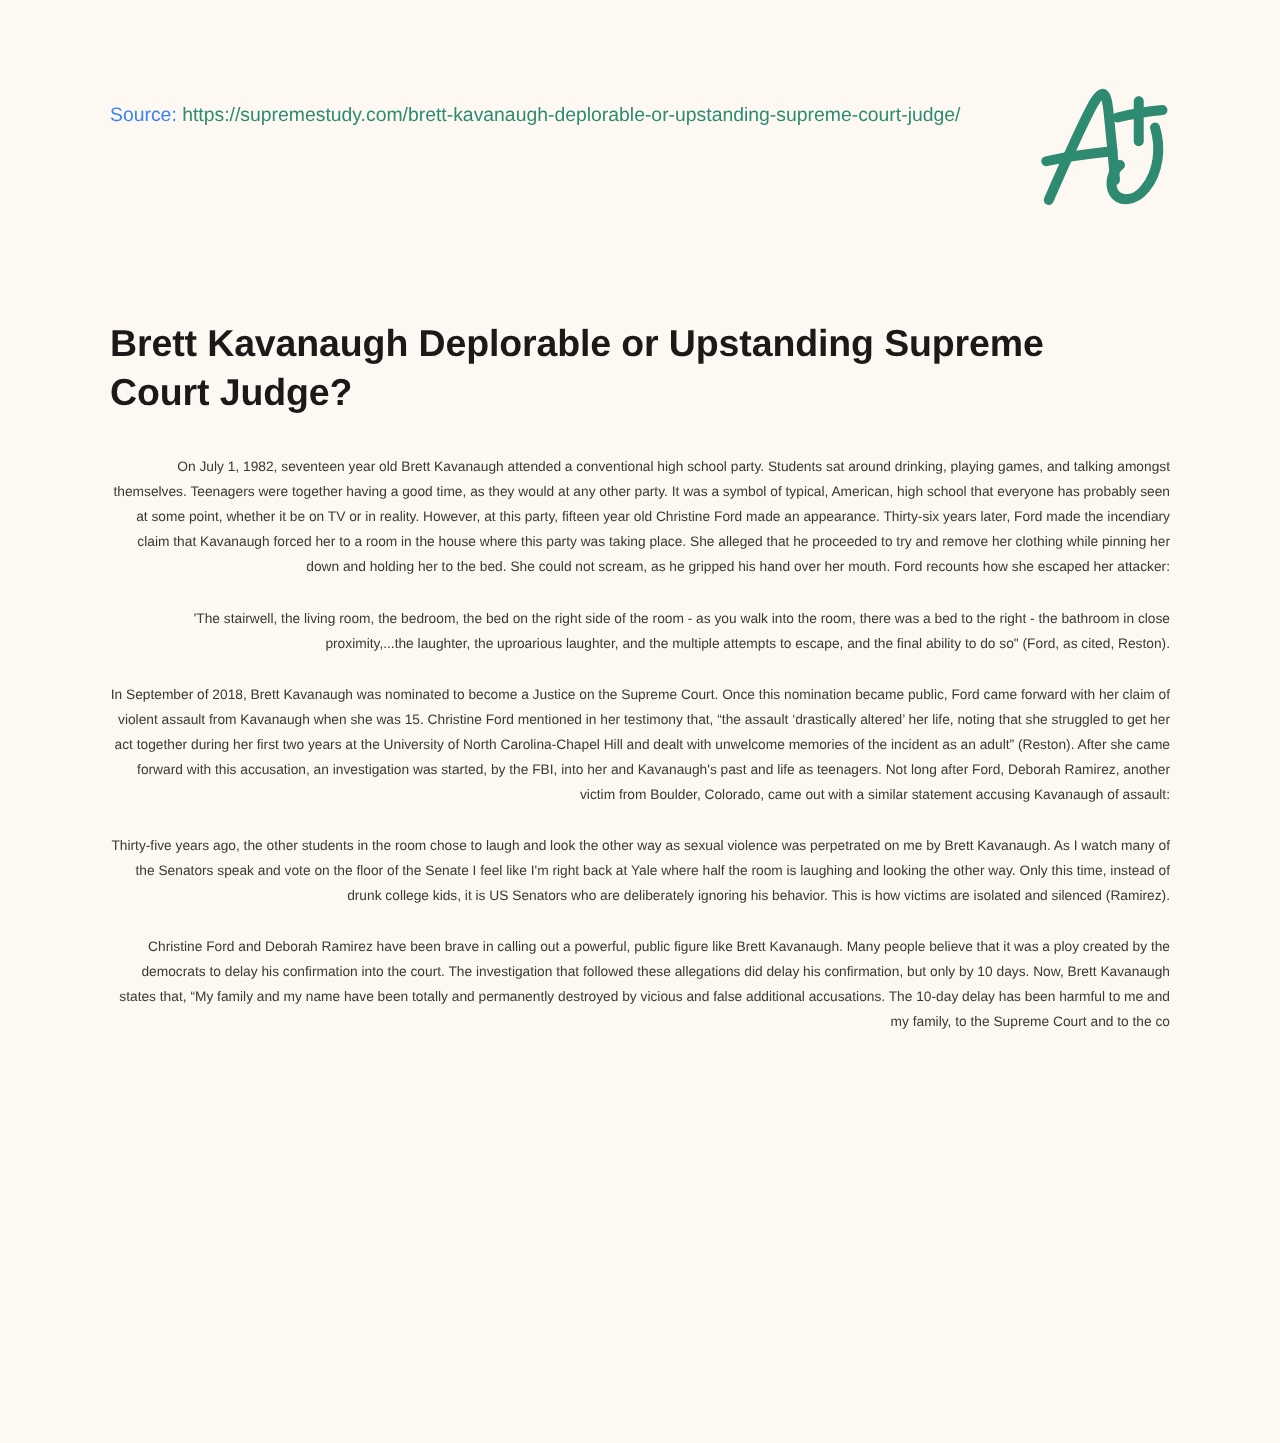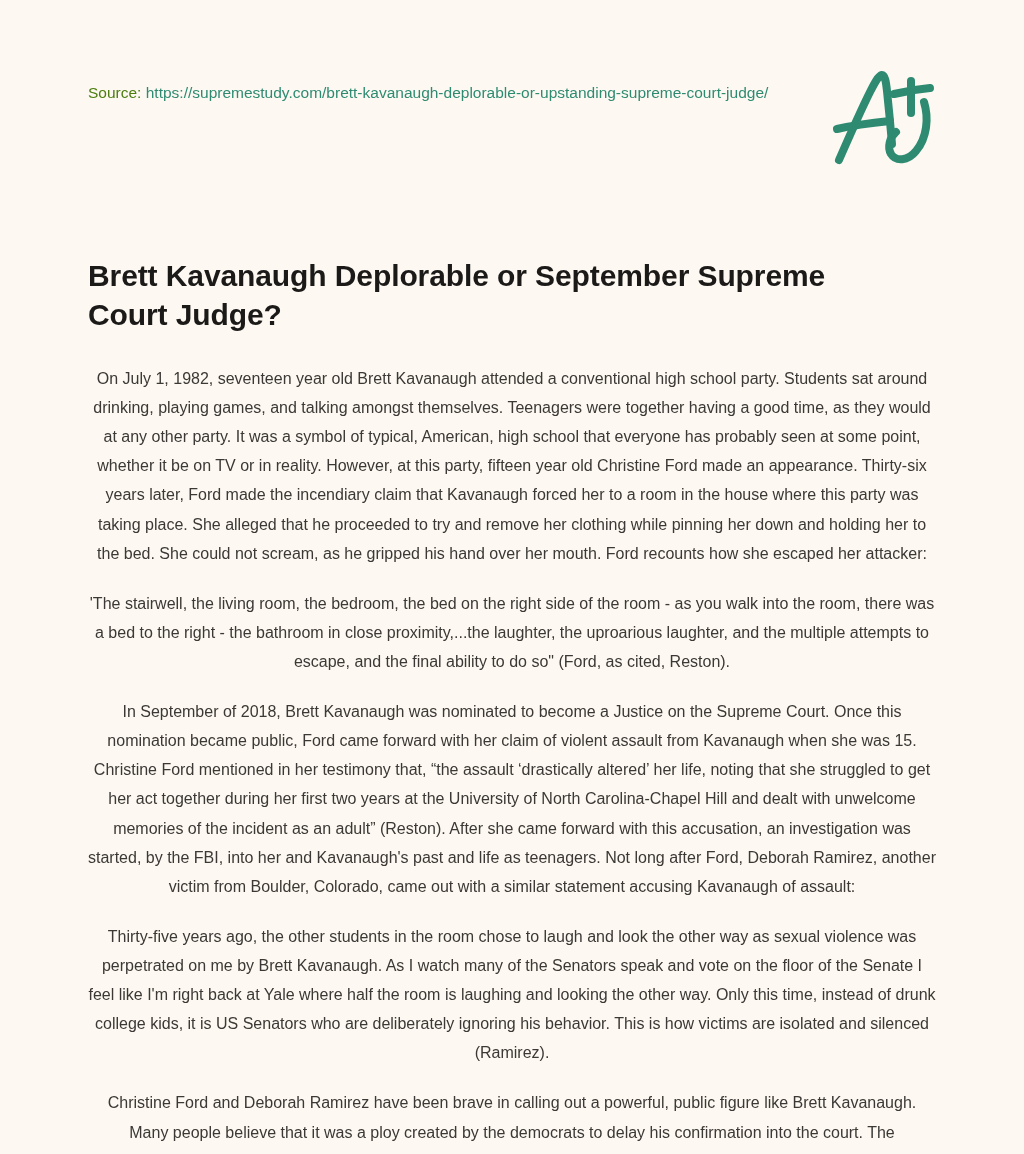--- a/index.html
+++ b/index.html
@@ -38,21 +38,21 @@
     margin: 0;
   }
   .source-line {
     margin-top: 26px;
     font-size: 15.5px;
     line-height: 1.62;
     max-width: 690px;
     word-break: break-word;
   }
   .source-label {
-    color: #4d7c0f;
+    color: #3b82f6;
   }
   .source-url {
     color: #2e8b72;
     text-decoration: none;
     word-break: break-all;
     margin-top: 19px;
   }
 
   
   .logo {
@@ -76,25 +76,25 @@
     color: #1b1a19;
     letter-spacing: -0.1px;
     margin: 70px 0 0 0;
     max-width: 800px;
   }
   .body-copy {
     margin-top: 30px;
     max-width: 852px;
   }
   .body-copy p {
-    font-size: 16px;
+    font-size: 11px;
     line-height: 1.82;
     color: #3b3835;
     margin: 16px 0 21px 0;
-    text-align: center;
+    text-align: right;
   }
   .body-copy p:last-child { margin-bottom: 0; }
 </style>
 </head>
 <body>
 
 <div class="page">
 
   <div class="header">
 
@@ -115,21 +115,21 @@
         <path d="M68 28 C 80 25, 93 23, 104 22" stroke-width="8"></path>
 
         <path d="M98 36 C 103 52, 101 72, 90 85 C 82 95, 70 96, 65 88 C 61 81, 64 71, 70 66" stroke-width="8"></path>
       </svg>
     </div>
 
   </div>
 
   <div class="article">
 
-    <h1 class="article-title">Brett Kavanaugh Deplorable or September Supreme Court Judge?</h1>
+    <h1 class="article-title">Brett Kavanaugh Deplorable or Upstanding Supreme Court Judge?</h1>
 
     <div class="body-copy">
       <p>On July 1, 1982, seventeen year old Brett Kavanaugh attended a conventional high school party. Students sat around drinking, playing games, and talking amongst themselves. Teenagers were together having a good time, as they would at any other party. It was a symbol of typical, American, high school that everyone has probably seen at some point, whether it be on TV or in reality. However, at this party, fifteen year old Christine Ford made an appearance. Thirty-six years later, Ford made the incendiary claim that Kavanaugh forced her to a room in the house where this party was taking place. She alleged that he proceeded to try and remove her clothing while pinning her down and holding her to the bed. She could not scream, as he gripped his hand over her mouth. Ford recounts how she escaped her attacker:</p>
       <p>'The stairwell, the living room, the bedroom, the bed on the right side of the room - as you walk into the room, there was a bed to the right - the bathroom in close proximity,...the laughter, the uproarious laughter, and the multiple attempts to escape, and the final ability to do so" (Ford, as cited, Reston).</p>
       <p>In September of 2018, Brett Kavanaugh was nominated to become a Justice on the Supreme Court. Once this nomination became public, Ford came forward with her claim of violent assault from Kavanaugh when she was 15. Christine Ford mentioned in her testimony that, “the assault ‘drastically altered’ her life, noting that she struggled to get her act together during her first two years at the University of North Carolina-Chapel Hill and dealt with unwelcome memories of the incident as an adult” (Reston). After she came forward with this accusation, an investigation was started, by the FBI, into her and Kavanaugh's past and life as teenagers. Not long after Ford, Deborah Ramirez, another victim from Boulder, Colorado, came out with a similar statement accusing Kavanaugh of assault:</p>
       <p>Thirty-five years ago, the other students in the room chose to laugh and look the other way as sexual violence was perpetrated on me by Brett Kavanaugh. As I watch many of the Senators speak and vote on the floor of the Senate I feel like I'm right back at Yale where half the room is laughing and looking the other way. Only this time, instead of drunk college kids, it is US Senators who are deliberately ignoring his behavior. This is how victims are isolated and silenced (Ramirez).</p>
       <p>Christine Ford and Deborah Ramirez have been brave in calling out a powerful, public figure like Brett Kavanaugh. Many people believe that it was a ploy created by the democrats to delay his confirmation into the court. The investigation that followed these allegations did delay his confirmation, but only by 10 days. Now, Brett Kavanaugh states that, “My family and my name have been totally and permanently destroyed by vicious and false additional accusations. The 10-day delay has been harmful to me and my family, to the Supreme Court and to the co</p>
     </div>
 
   </div>

